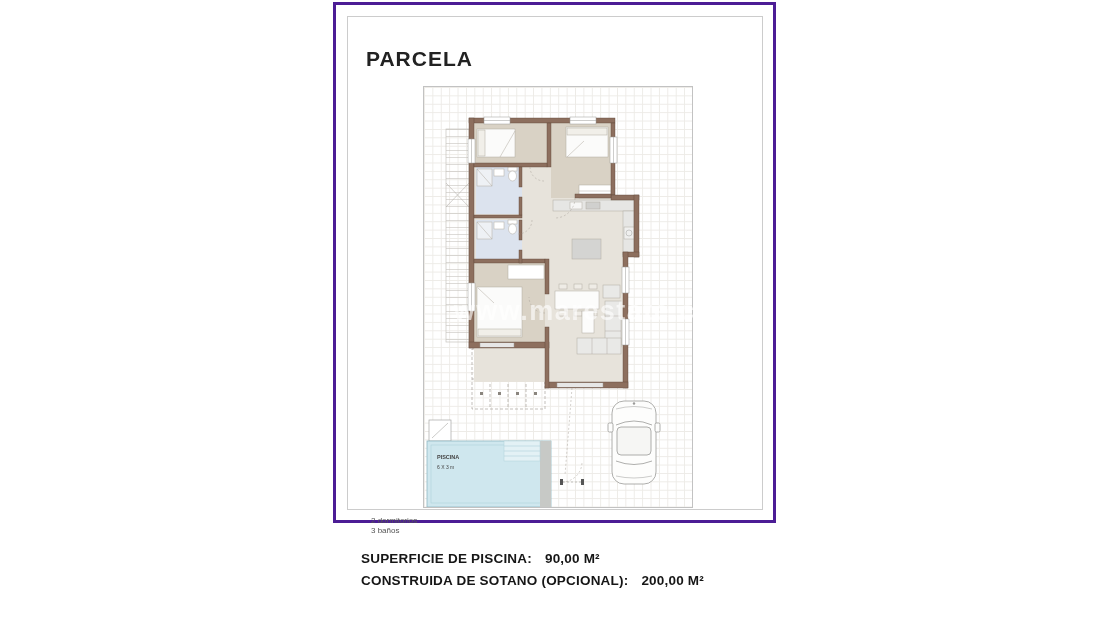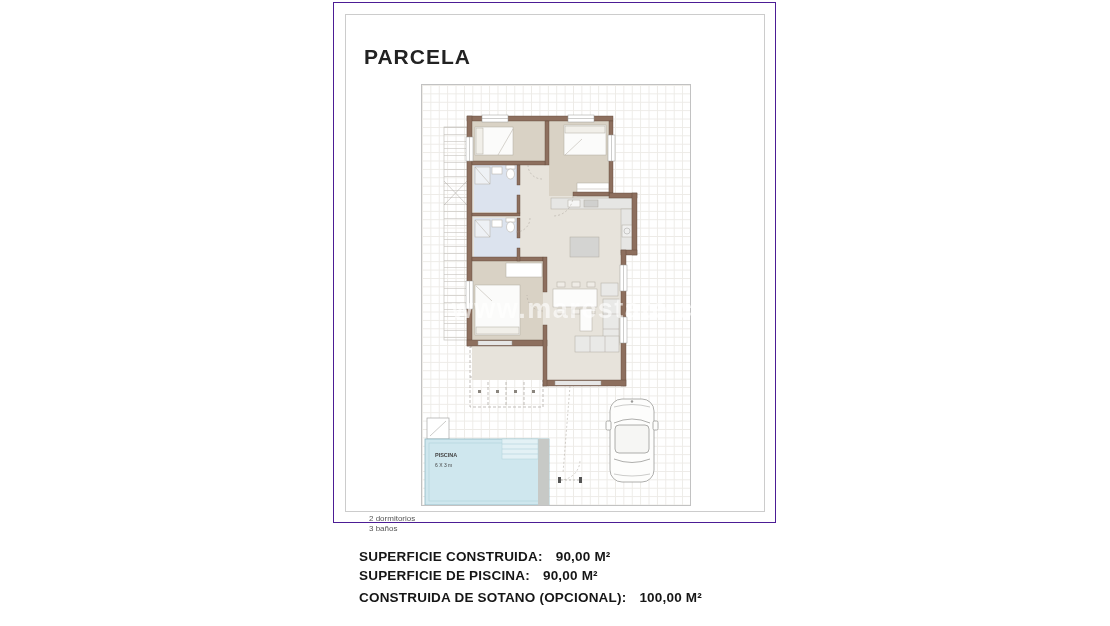--- a/index.html
+++ b/index.html
@@ -2,21 +2,21 @@
 <html><head>
 <meta charset="utf-8">
 <style>
   html,body{margin:0;padding:0;}
   body{
     width:1110px;height:626px;position:relative;overflow:hidden;
     background:#ffffff;font-family:"Liberation Sans",sans-serif;
   }
   .page{
     position:absolute;left:333px;top:2px;width:443px;height:521px;
-    background:#ffffff;border:1px solid #4c1d95;box-sizing:border-box;
+    background:#ffffff;border:3px solid #4c1d95;box-sizing:border-box;
   }
   .inner-frame{
     position:absolute;left:11px;top:11px;right:10px;bottom:10px;
     border:1px solid #cccccc;pointer-events:none;
   }
   .title{
     position:absolute;left:30px;top:42px;margin:0;
     font-size:21px;font-weight:700;letter-spacing:1px;color:#222222;
   }
   .plan-panel{
@@ -236,22 +236,19 @@
 
   <div class="watermark">www.marestate.com</div>
 
   <div class="notes">
     <div>2 dormitorios</div>
     <div>3 baños</div>
   </div>
 
   <div class="summary">
     <div class="row">
-      <span class="lbl">SUPERFICIE CONSTRUIDA:</span><span class="val">90,00 M²</span>
-    </div>
-    <div class="row">
       <span class="lbl">SUPERFICIE DE PISCINA:</span><span class="val">90,00 M²</span>
     </div>
     <div class="row last">
-      <span class="lbl">CONSTRUIDA DE SOTANO (OPCIONAL):</span><span class="val">100,00 M²</span>
+      <span class="lbl">CONSTRUIDA DE SOTANO (OPCIONAL):</span><span class="val">200,00 M²</span>
     </div>
   </div>
 </div>
 
 </body></html>

